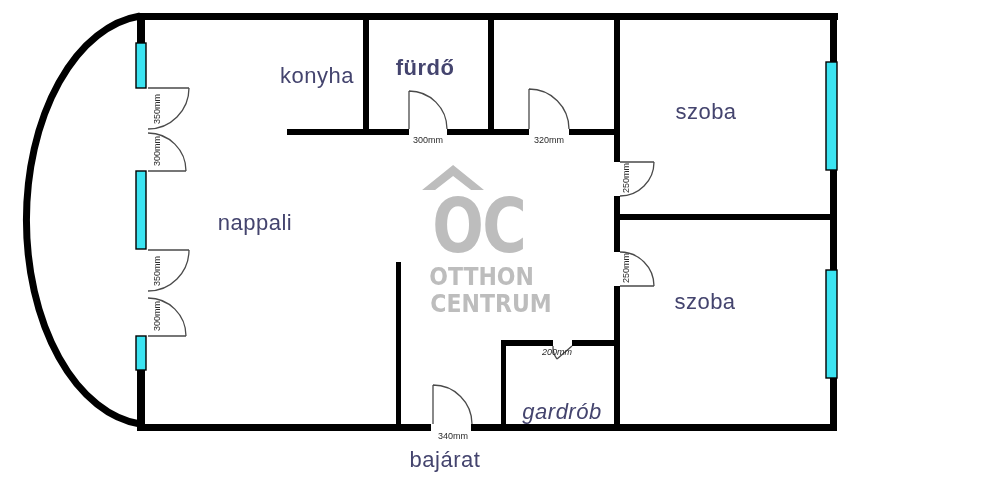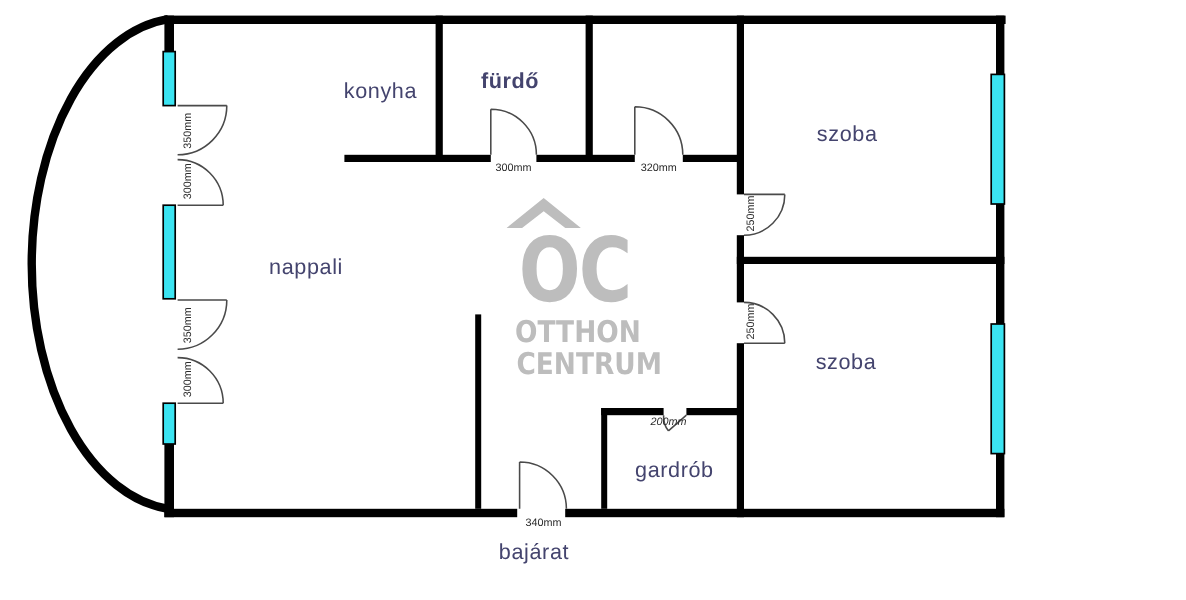--- a/index.html
+++ b/index.html
@@ -8,21 +8,21 @@
     width:988px;height:500px;
     background:var(--color-bg,#fff);
     font-family:"Liberation Sans",sans-serif;
     overflow:hidden;
   }
   .plan-svg{position:absolute;left:0;top:0;}
   .room-label{
     position:absolute;
     transform:translate(-50%,-50%);
     color:var(--color-label,#44446e);
-    font-size:18px;
+    font-size:22px;
     white-space:nowrap;
     letter-spacing:0.5px;
   }
   .dim{
     position:absolute;
     transform:translate(-50%,-50%);
     color:var(--color-dim,#2b2b2b);
     font-size:9px;
     white-space:nowrap;
     line-height:1;
@@ -135,21 +135,21 @@
     <div class="oc">OC</div>
     <div class="wm-line">OTTHON</div>
     <div class="wm-line">CENTRUM</div>
   </div>
 
   <div class="room-label" style="left:317px;top:76px;">konyha</div>
   <div class="room-label" style="left:425px;top:68px;font-weight:bold;">fürdő</div>
   <div class="room-label" style="left:706px;top:112px;">szoba</div>
   <div class="room-label" style="left:705px;top:302px;">szoba</div>
   <div class="room-label" style="left:255px;top:223px;">nappali</div>
-  <div class="room-label" style="left:562px;top:392px;">gardrób</div>
+  <div class="room-label" style="left:562px;top:412px;font-style:italic;">gardrób</div>
   <div class="room-label" style="left:445px;top:460px;">bajárat</div>
 
   <div class="dim v" style="left:157px;top:109px;">350mm</div>
   <div class="dim v" style="left:157px;top:151px;">300mm</div>
   <div class="dim v" style="left:157px;top:271px;">350mm</div>
   <div class="dim v" style="left:157px;top:316px;">300mm</div>
   <div class="dim" style="left:428px;top:140px;">300mm</div>
   <div class="dim" style="left:549px;top:140px;">320mm</div>
   <div class="dim v" style="left:626px;top:178px;">250mm</div>
   <div class="dim v" style="left:626px;top:268px;">250mm</div>

